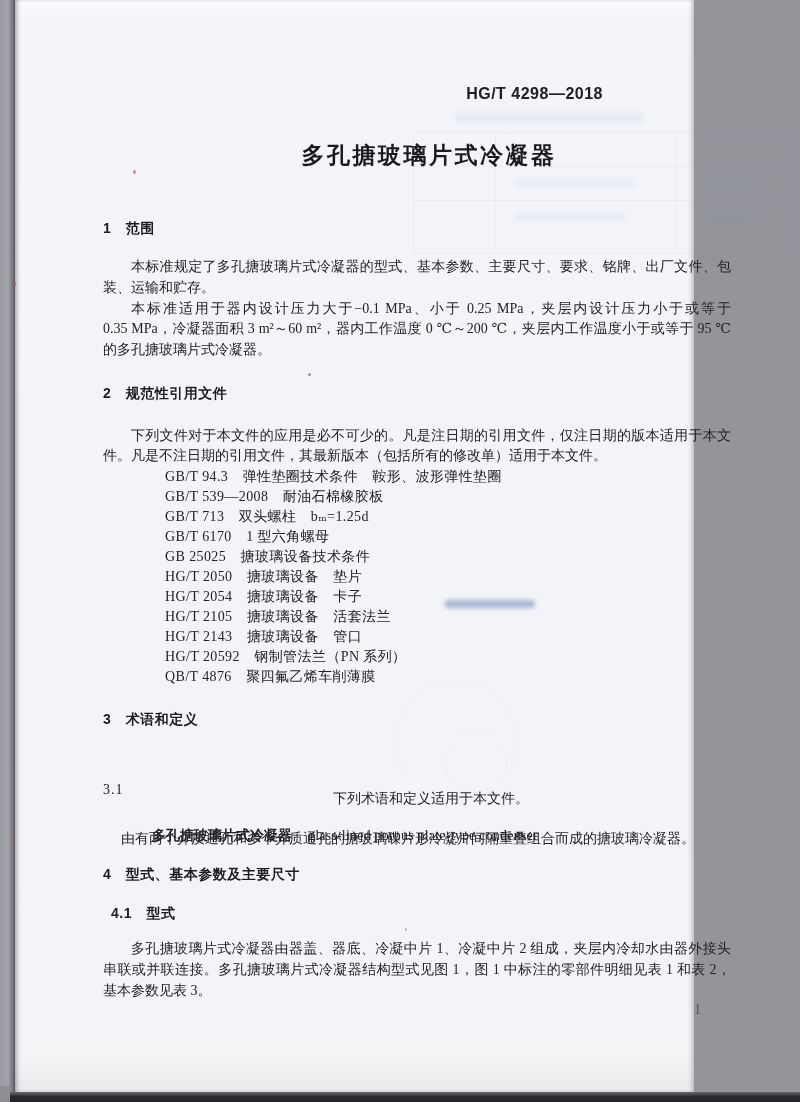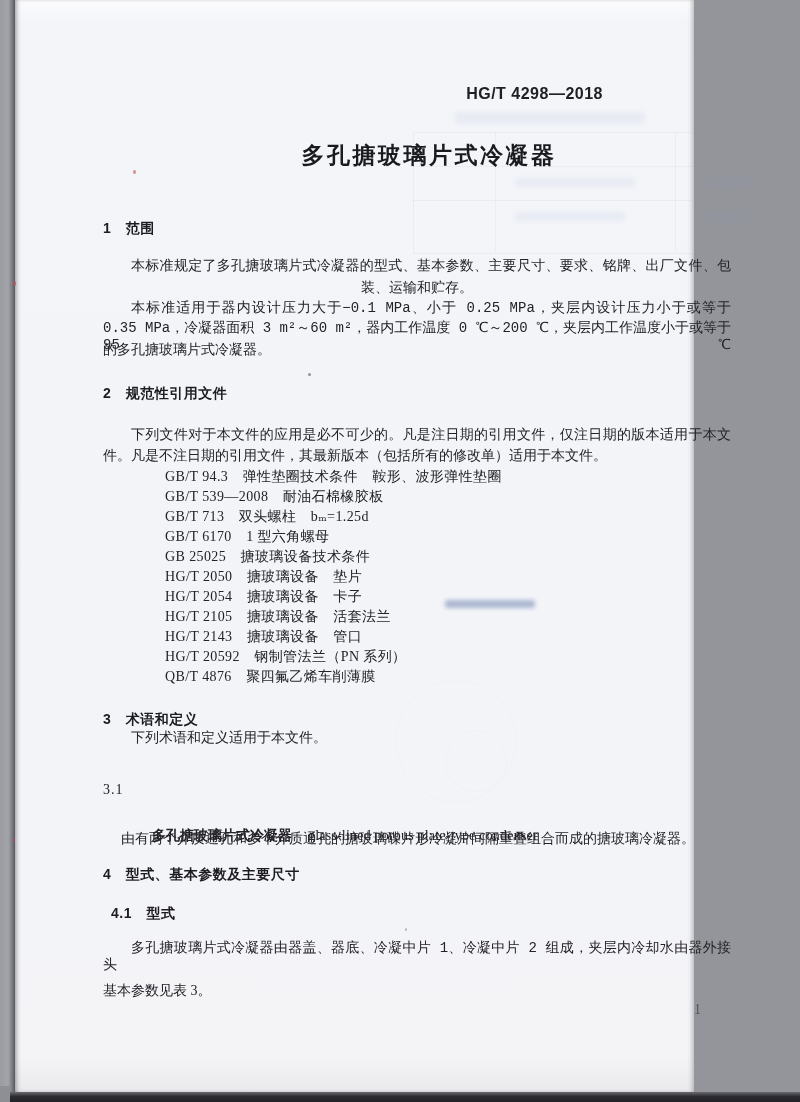--- a/index.html
+++ b/index.html
@@ -20,21 +20,21 @@
   .ghost-box{border:1px solid #8fa0c4;}
   .ghost-line{background:#8fa0c4;}
   .ghost-blob{background:#7e90b8;filter:blur(2px);border-radius:2px;}
   .ghost-circle{border:1px solid #9aa8c6;border-radius:50%;opacity:.05;position:absolute;}
 
   .speck{position:absolute;border-radius:50%;}
 
   
   .t{position:absolute;color:#232327;font-size:14px;line-height:17px;white-space:pre;}
   .body-line{left:88px;width:628px;white-space:normal;}
-  .just{text-align:justify;text-align-last:justify;font-family:Liberation Mono, monospace;}
+  .just{text-align:justify;text-align-last:justify;}
   .ind{text-indent:28px;}
   .hd{font-family:"Liberation Sans","DejaVu Sans",sans-serif;font-weight:bold;color:#1d1d21;
       letter-spacing:.5px;}
   .doc-title{font-family:"Liberation Sans","DejaVu Sans",sans-serif;font-weight:bold;
       font-size:23px;letter-spacing:2.5px;color:#1b1b1f;}
   .std-code{font-family:"Liberation Sans","DejaVu Sans",sans-serif;font-weight:bold;
       font-size:16px;letter-spacing:.5px;color:#202024;}
   .ref{left:110px;letter-spacing:.4px;margin-left:40px;}
   .term-zh{font-family:"Liberation Sans","DejaVu Sans",sans-serif;font-weight:bold;}
   .term-en{font-weight:normal;margin-left:16px;letter-spacing:.2px;}
@@ -65,21 +65,21 @@
     <div class="speck" style="left:118px;top:170px;width:3px;height:4px;background:#c6636a;opacity:.7;"></div>
     <div class="speck" style="left:293px;top:373px;width:3px;height:3px;background:#7a7a80;opacity:.8;"></div>
     <div class="speck" style="left:390px;top:928px;width:2px;height:3px;background:#9a9aa0;opacity:.7;"></div>
 
     <div class="t std-code" style="top:85px;right:91px;">HG/T 4298—2018</div>
 
     <div class="t doc-title" style="left:100px;top:147px;width:628px;text-align:center;white-space:normal;">多孔搪玻璃片式冷凝器</div>
 
     <div class="t hd" style="left:88px;top:220px;">1　范围</div>
     <div class="t body-line just ind" style="top:258px;">本标准规定了多孔搪玻璃片式冷凝器的型式、基本参数、主要尺寸、要求、铭牌、出厂文件、包</div>
-    <div class="t body-line" style="top:279px;text-align:center;">装、运输和贮存。</div>
+    <div class="t body-line" style="top:279px;">装、运输和贮存。</div>
     <div class="t body-line just ind" style="top:300px;">本标准适用于器内设计压力大于−0.1 MPa、小于 0.25 MPa，夹层内设计压力小于或等于</div>
     <div class="t body-line just" style="top:320px;">0.35 MPa，冷凝器面积 3 m²～60 m²，器内工作温度 0 ℃～200 ℃，夹层内工作温度小于或等于 95 ℃</div>
     <div class="t body-line" style="top:341px;">的多孔搪玻璃片式冷凝器。</div>
 
     <div class="t hd" style="left:88px;top:385px;">2　规范性引用文件</div>
     <div class="t body-line just ind" style="top:427px;">下列文件对于本文件的应用是必不可少的。凡是注日期的引用文件，仅注日期的版本适用于本文</div>
     <div class="t body-line" style="top:447px;">件。凡是不注日期的引用文件，其最新版本（包括所有的修改单）适用于本文件。</div>
 
     <div class="t ref" style="top:468px;">GB/T 94.3　弹性垫圈技术条件　鞍形、波形弹性垫圈</div>
     <div class="t ref" style="top:488px;">GB/T 539—2008　耐油石棉橡胶板</div>
@@ -87,30 +87,31 @@
     <div class="t ref" style="top:528px;">GB/T 6170　1 型六角螺母</div>
     <div class="t ref" style="top:548px;">GB 25025　搪玻璃设备技术条件</div>
     <div class="t ref" style="top:568px;">HG/T 2050　搪玻璃设备　垫片</div>
     <div class="t ref" style="top:588px;">HG/T 2054　搪玻璃设备　卡子</div>
     <div class="t ref" style="top:608px;text-align:center;">HG/T 2105　搪玻璃设备　活套法兰</div>
     <div class="t ref" style="top:628px;">HG/T 2143　搪玻璃设备　管口</div>
     <div class="t ref" style="top:648px;">HG/T 20592　钢制管法兰（PN 系列）</div>
     <div class="t ref" style="top:668px;">QB/T 4876　聚四氟乙烯车削薄膜</div>
 
     <div class="t hd" style="left:88px;top:711px;">3　术语和定义</div>
-    <div class="t body-line ind" style="top:729px;">下列术语和定义适用于本文件。</div>
+    <div class="t body-line ind" style="top:790px;text-align:center;">下列术语和定义适用于本文件。</div>
     <div class="t" style="left:88px;top:781px;letter-spacing:1px;">3.1</div>
     <div class="t" style="left:116px;top:810px;">
       <span class="term-zh">多孔搪玻璃片式冷凝器</span><span class="term-en">glass-lined porous plate-type condenser</span>
     </div>
     <div class="t" style="left:106px;top:830px;">由有两个介质通孔和多个介质通孔的搪玻璃碟片形冷凝片间隔重叠组合而成的搪玻璃冷凝器。</div>
 
     <div class="t hd" style="left:88px;top:866px;">4　型式、基本参数及主要尺寸</div>
     <div class="t hd" style="left:96px;top:905px;">4.1　型式</div>
     <div class="t body-line just ind" style="top:940px;">多孔搪玻璃片式冷凝器由器盖、器底、冷凝中片 1、冷凝中片 2 组成，夹层内冷却水由器外接头</div>
+    <div class="t body-line just" style="top:961px;">串联或并联连接。多孔搪玻璃片式冷凝器结构型式见图 1，图 1 中标注的零部件明细见表 1 和表 2，</div>
     <div class="t body-line" style="top:982px;">基本参数见表 3。</div>
 
     <div class="t pgnum" style="left:679px;top:1001px;">1</div>
   </div>
 
   <div class="bottom-strip"></div>
   <div class="corner-bl"></div>
   <div class="speck" style="left:13px;top:281px;width:3px;height:5px;background:#b5555c;opacity:.8;"></div>
   <div class="speck" style="left:12px;top:838px;width:3px;height:4px;background:#b5555c;opacity:.6;"></div>
 </div>

